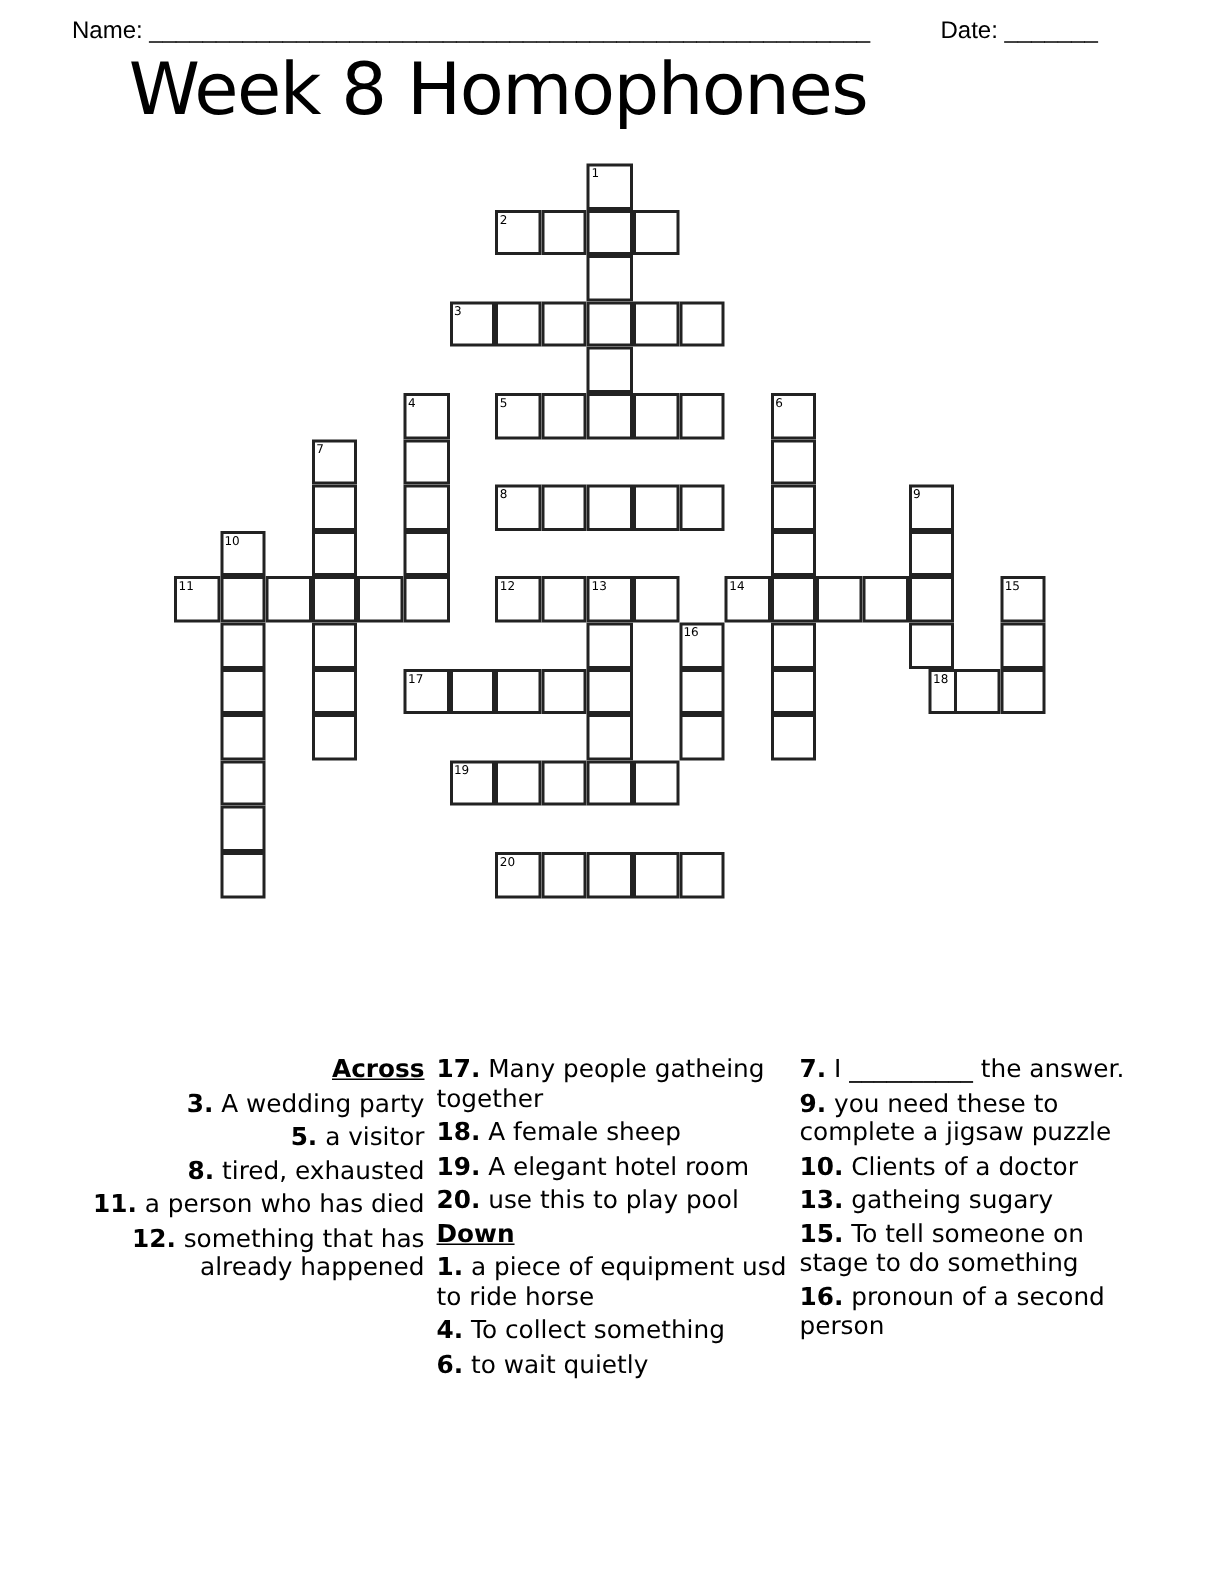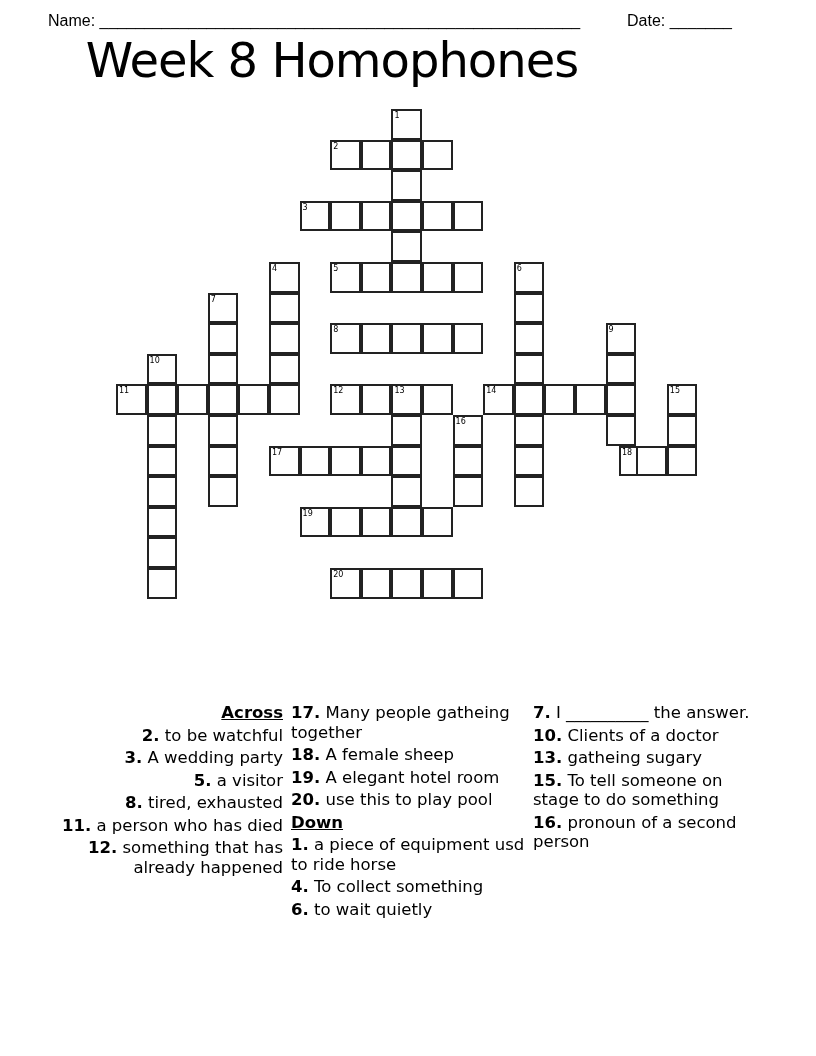--- a/index.html
+++ b/index.html
@@ -152,38 +152,38 @@
       <span class="num">20</span>
     </div>
     <div class="cell" style="left: 361.8px; top: 569px;"></div>
     <div class="cell" style="left: 392.4px; top: 569px;"></div>
     <div class="cell" style="left: 423px; top: 569px;"></div>
     <div class="cell" style="left: 453.6px; top: 569px;"></div>
   </div>
 
 <div class="col col1">
   <div class="head">Across</div>
-  <div class="clue"><b>2.</b><span> to be watchful</span></div>
   <div class="clue"><b>3.</b><span> A wedding party</span></div>
   <div class="clue"><b>5.</b><span> a visitor</span></div>
   <div class="clue"><b>8.</b><span> tired, exhausted</span></div>
   <div class="clue"><b>11.</b><span> a person who has died</span></div>
   <div class="clue"><b>12.</b><span> something that has already happened</span></div>
 </div>
 
 <div class="col col2">
   <div class="clue"><b>17.</b><span> Many people gatheing together</span></div>
   <div class="clue"><b>18.</b><span> A female sheep</span></div>
   <div class="clue"><b>19.</b><span> A elegant hotel room</span></div>
   <div class="clue"><b>20.</b><span> use this to play pool</span></div>
   <div class="head">Down</div>
   <div class="clue"><b>1.</b><span> a piece of equipment usd to ride horse</span></div>
   <div class="clue"><b>4.</b><span> To collect something</span></div>
   <div class="clue"><b>6.</b><span> to wait quietly</span></div>
 </div>
 
 <div class="col col3">
   <div class="clue"><b>7.</b><span> I __________ the answer.</span></div>
+  <div class="clue"><b>9.</b><span> you need these to complete a jigsaw puzzle</span></div>
   <div class="clue"><b>10.</b><span> Clients of a doctor</span></div>
   <div class="clue"><b>13.</b><span> gatheing sugary</span></div>
   <div class="clue"><b>15.</b><span> To tell someone on stage to do something</span></div>
   <div class="clue"><b>16.</b><span> pronoun of a second person</span></div>
 </div>
 
 </body></html>

